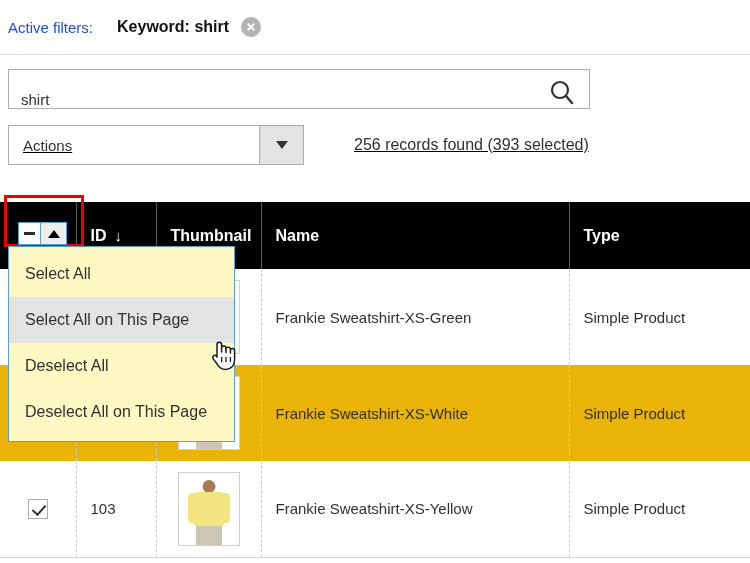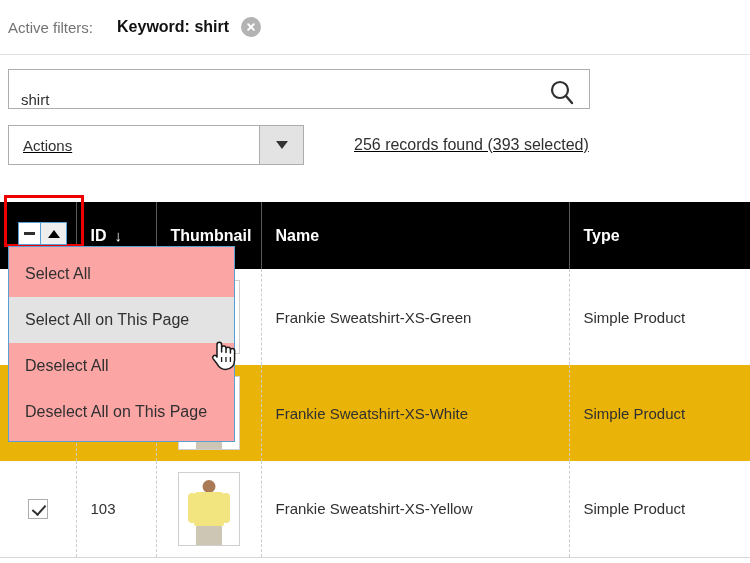--- a/index.html
+++ b/index.html
@@ -14,21 +14,21 @@
   
   .filters-bar {
     height: 55px;
     display: flex;
     align-items: center;
     padding-left: 8px;
     border-bottom: 1px solid #e3e3e3;
   }
   .filters-label {
     font-size: 15px;
-    color: #737373;
+    color: #1d4ed8;
     margin-right: 24px;
   }
   .filter-chip {
     display: flex;
     align-items: center;
   }
   .filter-chip-text {
     font-size: 16px;
     font-weight: bold;
     color: #111111;
@@ -277,21 +277,21 @@
     border-left: 6px solid transparent;
     border-right: 6px solid transparent;
     border-bottom: 8px solid #000000;
   }
 
   
   .dropdown {
     position: absolute;
     left: 8px; top: 246px;
     width: 227px;
-    background: #fca5a5;
+    background: #fef9c3;
     border: 1px solid #5a9fd4;
     z-index: 50;
     padding: 4px 0 6px 0;
   }
   .dd-item {
     height: 46px;
     display: flex;
     align-items: center;
     padding-left: 16px;
     font-size: 16px;

